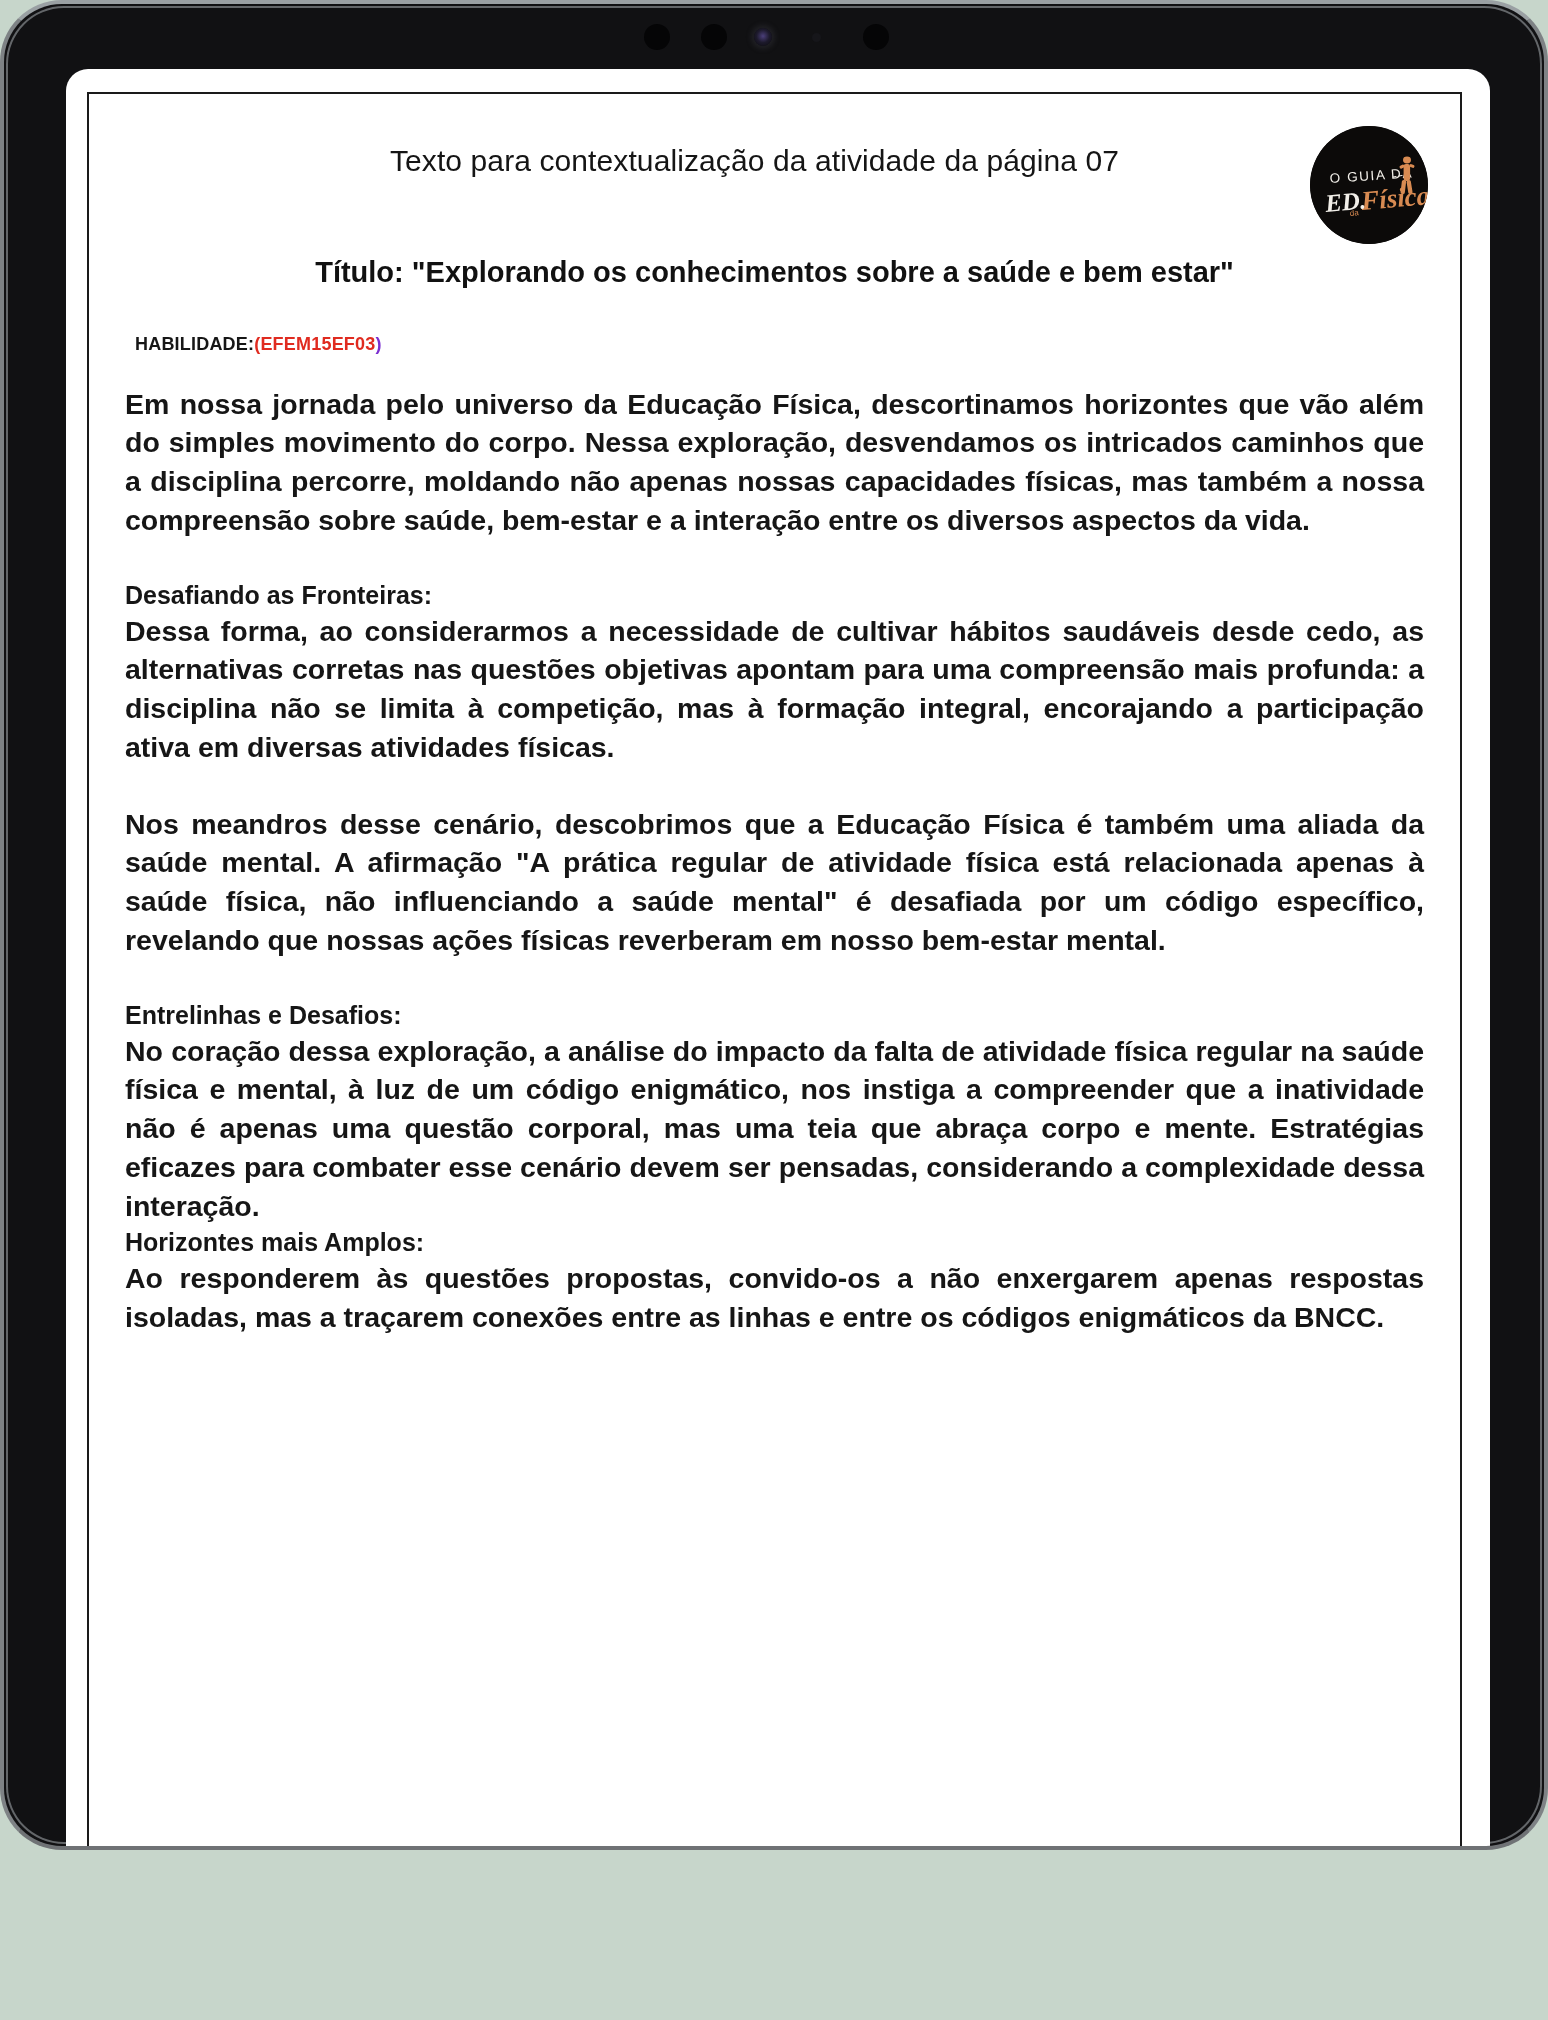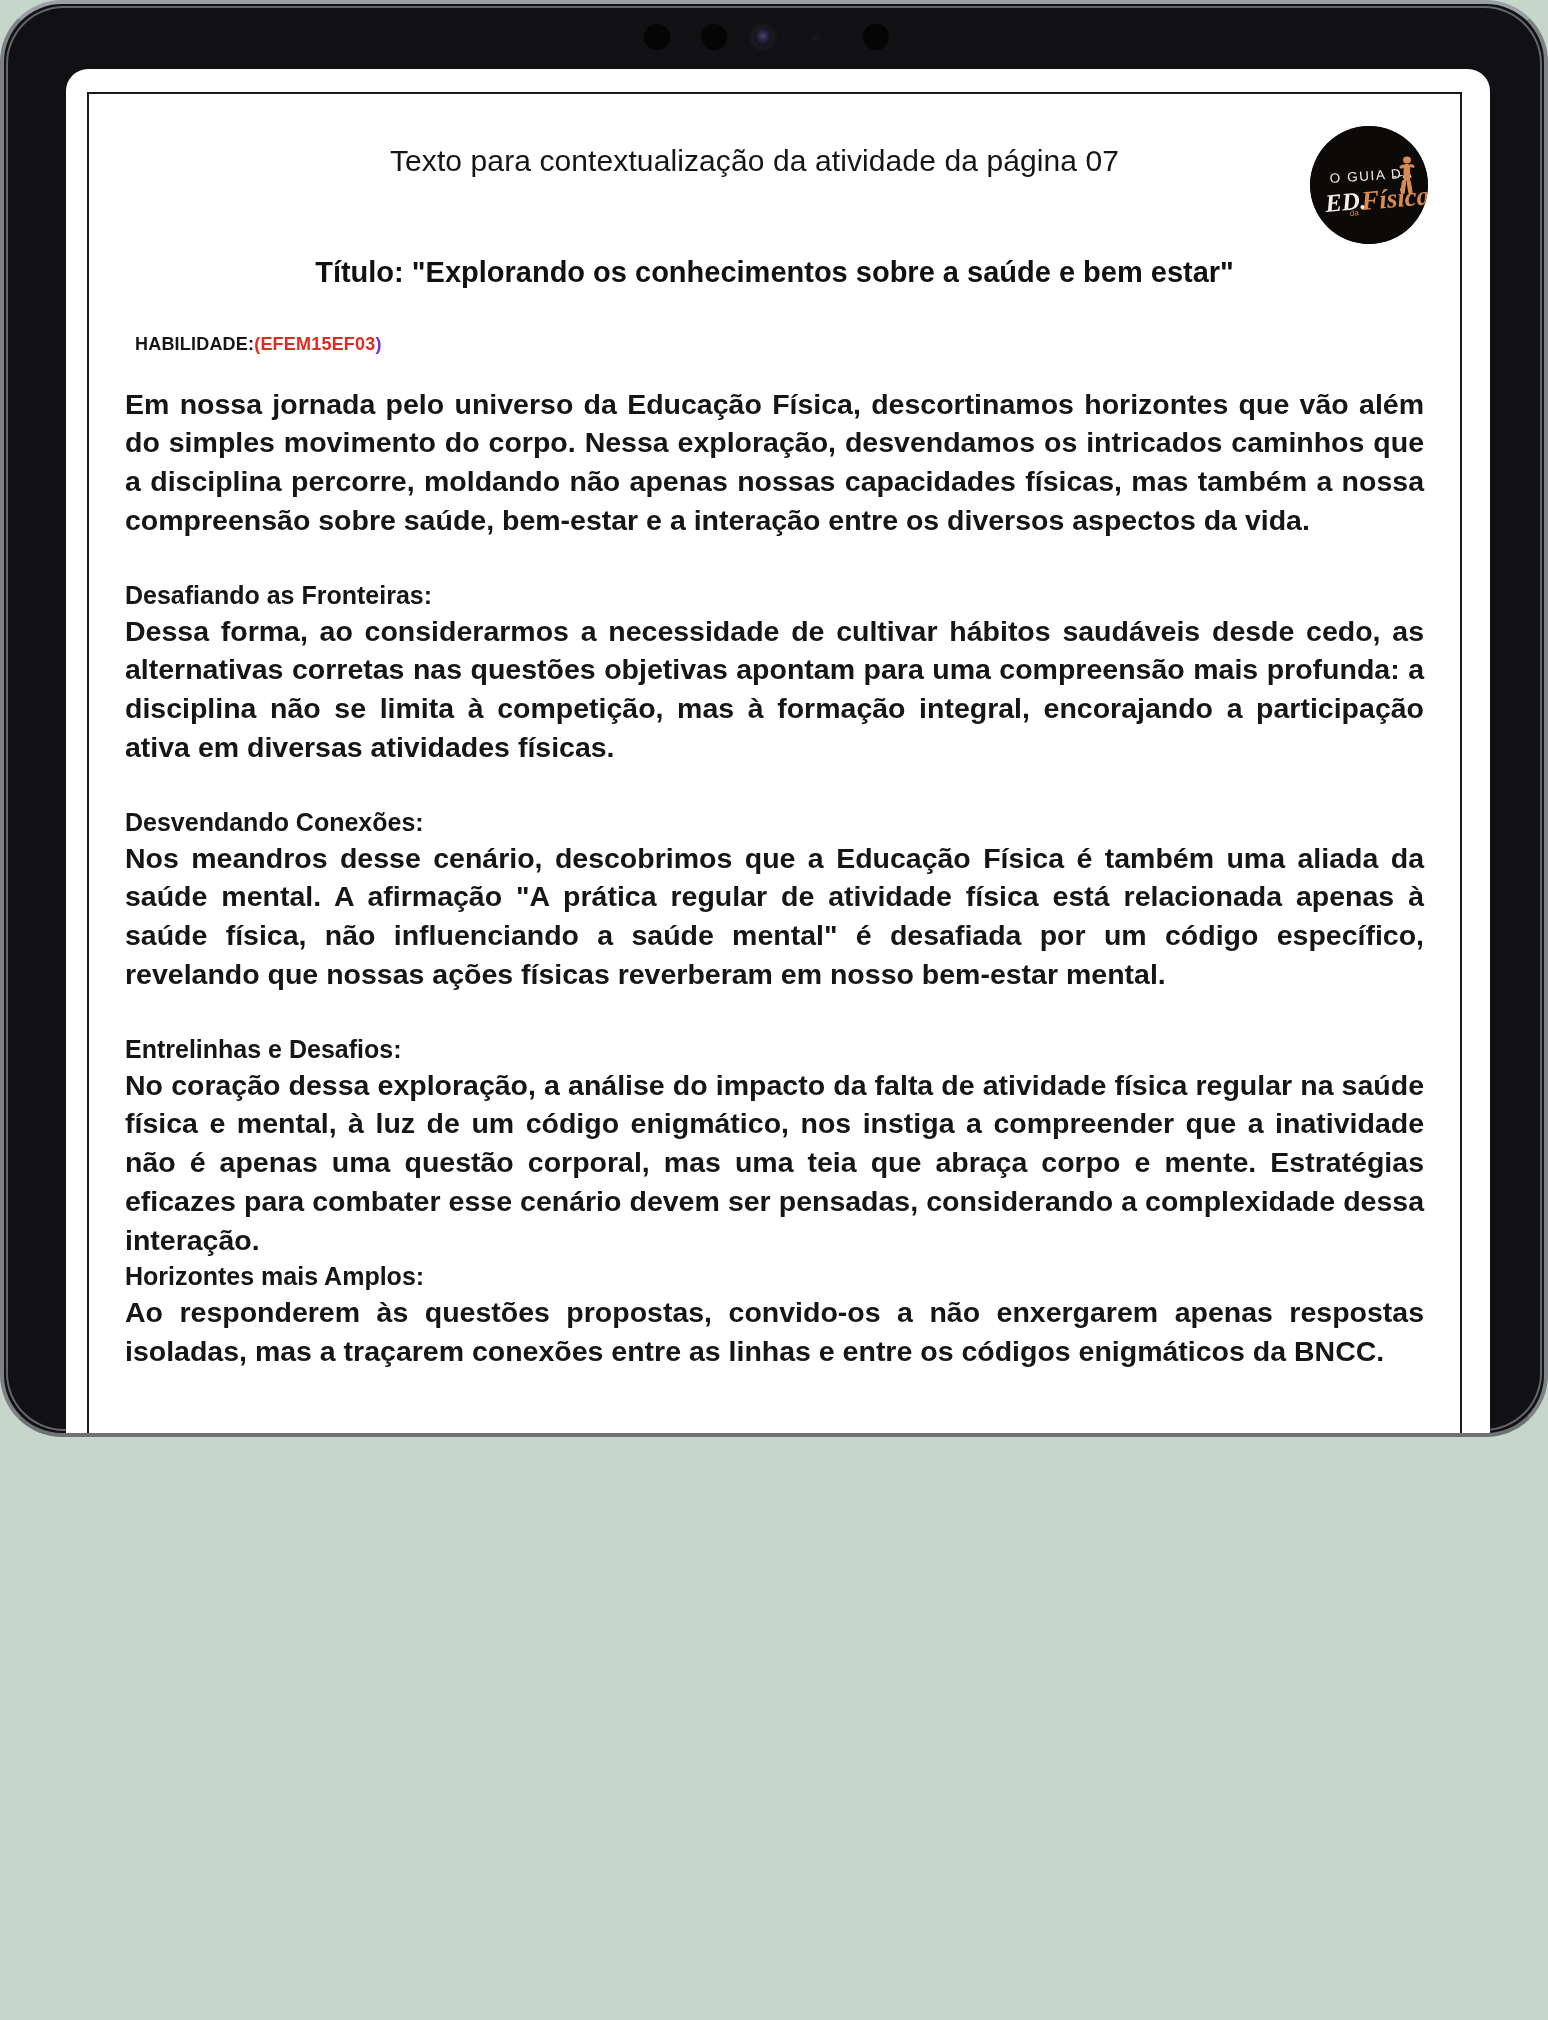--- a/index.html
+++ b/index.html
@@ -13,21 +13,21 @@
     height: 2020px;
     overflow: hidden;
     font-family: "Liberation Sans", sans-serif;
   }
 
   
   .tablet-frame {
     position: absolute;
     left: 0; top: 0;
     width: 1548px;
-    height: 1437px;
+    height: 1850px;
     box-sizing: border-box;
     border-radius: 62px;
     background: #111113;
     border: 4px solid #8f9295;
     border-top-color: #9aa0a3;
     border-left-color: #7e8285;
     border-right-color: #7e8285;
     border-bottom-color: #6f7275;
     overflow: hidden;
     padding-left: 37px;
@@ -233,21 +233,20 @@
         <div class="habilidade">
           <span class="hab-label">HABILIDADE:</span><span class="hab-code">(</span><span class="hab-code">EFEM15EF03</span><span class="hab-paren-close">)</span>
         </div>
 
         <div class="body-text">
             <p class="para">Em nossa jornada pelo universo da Educação Física, descortinamos horizontes que vão além do simples movimento do corpo. Nessa exploração, desvendamos os intricados caminhos que a disciplina percorre, moldando não apenas nossas capacidades físicas, mas também a nossa compreensão sobre saúde, bem-estar e a interação entre os diversos aspectos da vida.</p>
             <div class="spacer"></div>
             <p class="heading-line">Desafiando as Fronteiras:</p>
             <p class="para">Dessa forma, ao considerarmos a necessidade de cultivar hábitos saudáveis desde cedo, as alternativas corretas nas questões objetivas apontam para uma compreensão mais profunda: a disciplina não se limita à competição, mas à formação integral, encorajando a participação ativa em diversas atividades físicas.</p>
             <div class="spacer"></div>
-            <p class="heading-line">Desvendando Conexões:</p>
             <p class="para">Nos meandros desse cenário, descobrimos que a Educação Física é também uma aliada da saúde mental. A afirmação "A prática regular de atividade física está relacionada apenas à saúde física, não influenciando a saúde mental" é desafiada por um código específico, revelando que nossas ações físicas reverberam em nosso bem-estar mental.</p>
             <div class="spacer"></div>
             <p class="heading-line">Entrelinhas e Desafios:</p>
             <p class="para">No coração dessa exploração, a análise do impacto da falta de atividade física regular na saúde física e mental, à luz de um código enigmático, nos instiga a compreender que a inatividade não é apenas uma questão corporal, mas uma teia que abraça corpo e mente. Estratégias eficazes para combater esse cenário devem ser pensadas, considerando a complexidade dessa interação.</p>
             <p class="heading-line">Horizontes mais Amplos:</p>
             <p class="para">Ao responderem às questões propostas, convido-os a não enxergarem apenas respostas isoladas, mas a traçarem conexões entre as linhas e entre os códigos enigmáticos da BNCC.</p>
           </div>
 
       </div>
     </div>

